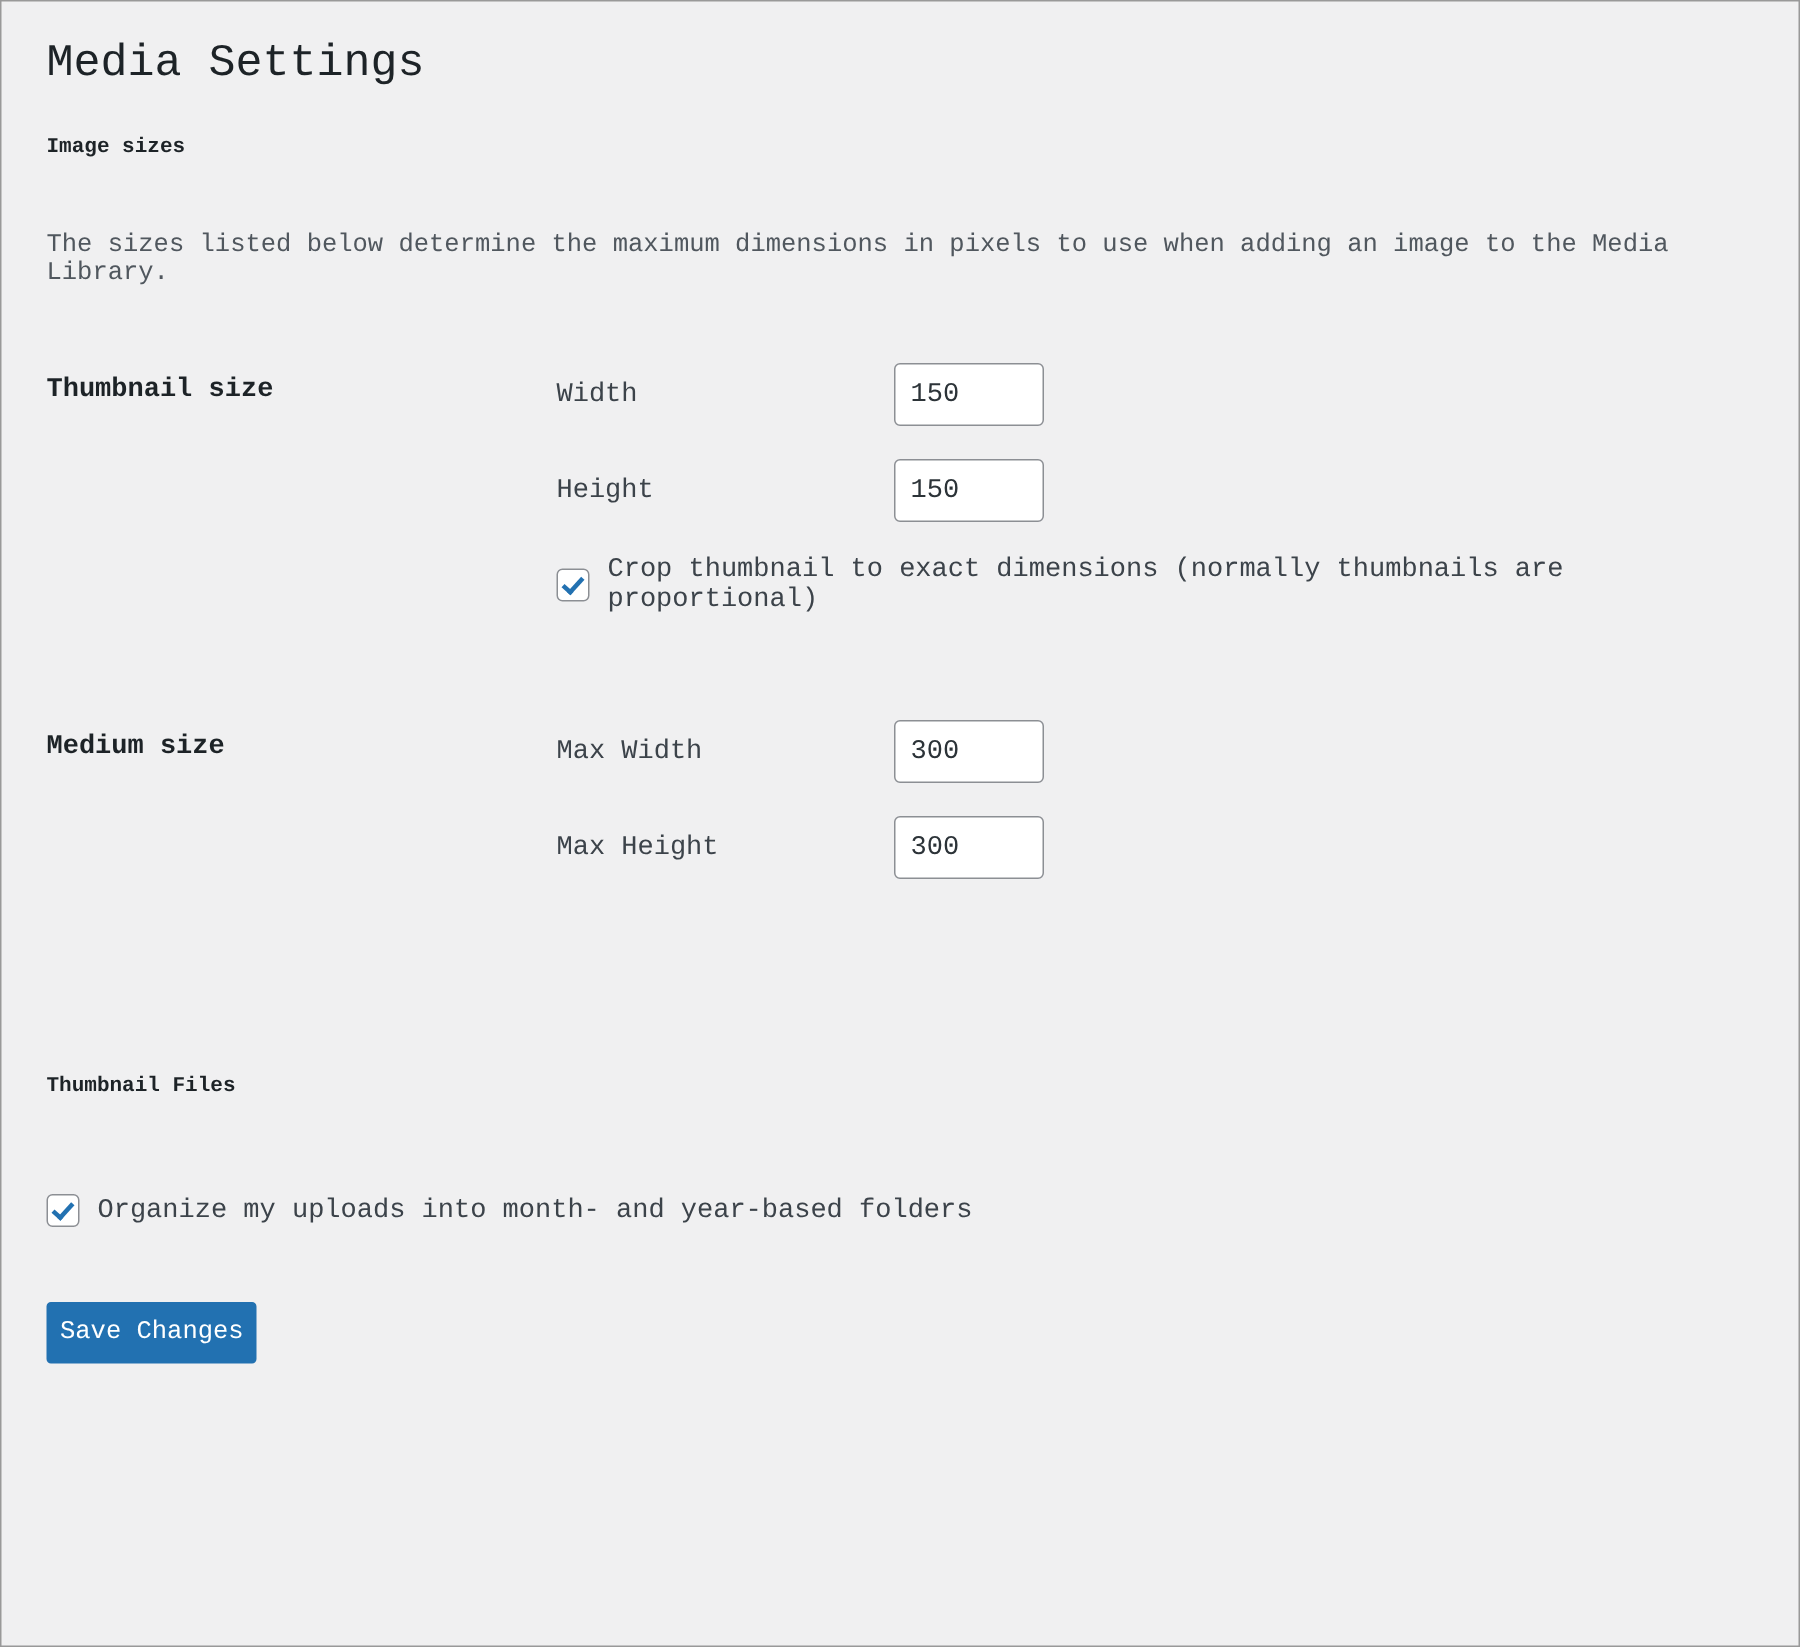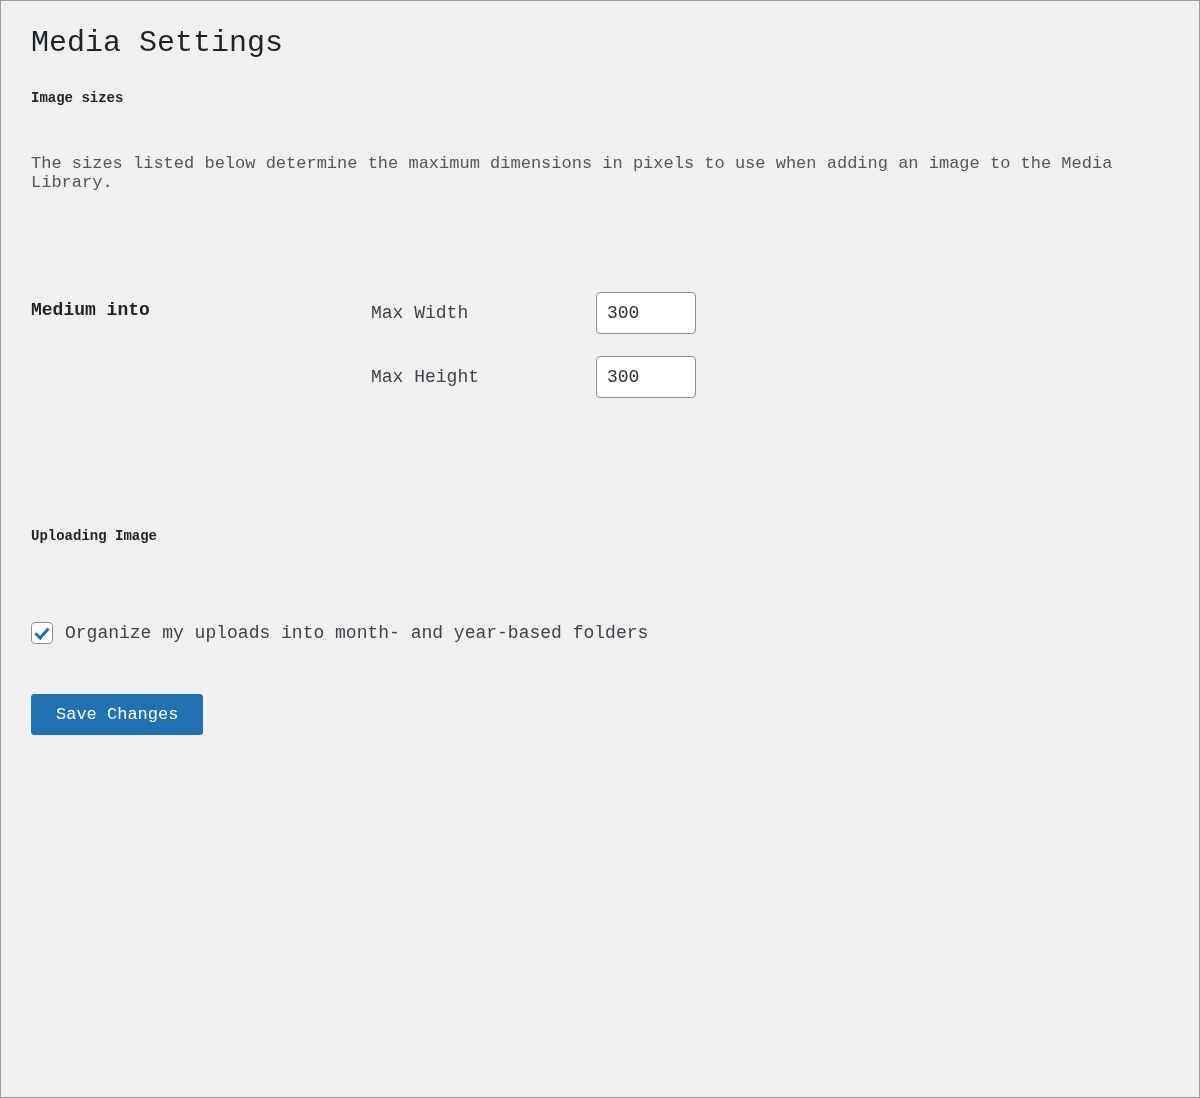--- a/index.html
+++ b/index.html
@@ -75,21 +75,21 @@
       background: #fff;
       color: #2c3338;
     }
     .checkbox-row {
       display: flex;
       align-items: center;
       gap: 12px;
     }
     .checkbox-row.standalone {
       margin-bottom: 50px;
-      margin-top: 28px;
+      margin-top: 14px;
     }
     input[type="checkbox"] {
       appearance: none;
       width: 22px;
       height: 22px;
       border: 1px solid #8c8f94;
       border-radius: 4px;
       background: #fff;
       cursor: pointer;
       position: relative;
@@ -114,49 +114,66 @@
       height: 50px;
     }
     .spacer-sm {
       height: 30px;
     }
     .button-primary {
       display: inline-block;
       background: #2271b1;
       color: #fff;
       border: 1px solid #2271b1;
-      padding: 10px 24px;
+      padding: 10px 8px;
       font-size: 17px;
       border-radius: 3px;
       cursor: pointer;
     }
   </style>
 </head>
 <body>
 
 
 
 <h1 class="page-title">Media Settings</h1>
 
 <h2 class="section-title">Image sizes</h2>
 
 <p class="desc">The sizes listed below determine the maximum dimensions in pixels to use when adding an image to the Media Library.</p>
 
 <table class="form-table">
   <tbody>
 
+    <tr>
+      <th scope="row">Thumbnail size</th>
+      <td>
+        <div class="field-row">
+          <span class="field-label">Width</span>
+          <input type="text" class="num-input" value="150" style="">
+        </div>
+        <div class="field-row">
+          <span class="field-label">Height</span>
+          <input type="text" class="num-input" value="150" style="">
+        </div>
+        <div class="checkbox-row">
+          <input type="checkbox" checked="" style="">
+          <span class="checkbox-label">Crop thumbnail to exact dimensions (normally thumbnails are proportional)</span>
+        </div>
+      </td>
+    </tr>
 
     <tr>
         <td colspan="2">
           <div class="spacer-sm"></div>
         </td>
       </tr>
 
     <tr>
-      <th scope="row">Medium into</th>
+      <th scope="row">Medium size</th>
       <td>
         <div class="field-row">
           <span class="field-label">Max Width</span>
           <input type="text" class="num-input" value="300" style="">
         </div>
         <div class="field-row">
           <span class="field-label">Max Height</span>
           <input type="text" class="num-input" value="300" style="">
         </div>
       </td>
@@ -166,21 +183,21 @@
         <td colspan="2">
           <div class="spacer"></div>
         </td>
       </tr>
 
   </tbody>
 </table>
 
 <div class="spacer"></div>
 
-<h2 class="section-title">Uploading Image</h2>
+<h2 class="section-title">Thumbnail Files</h2>
 
 <div class="spacer-sm"></div>
 
 <div class="checkbox-row standalone">
   <input type="checkbox" checked="" style="">
   <span class="checkbox-label">Organize my uploads into month- and year-based folders</span>
 </div>
 
 <button class="button-primary">Save Changes</button>
 

